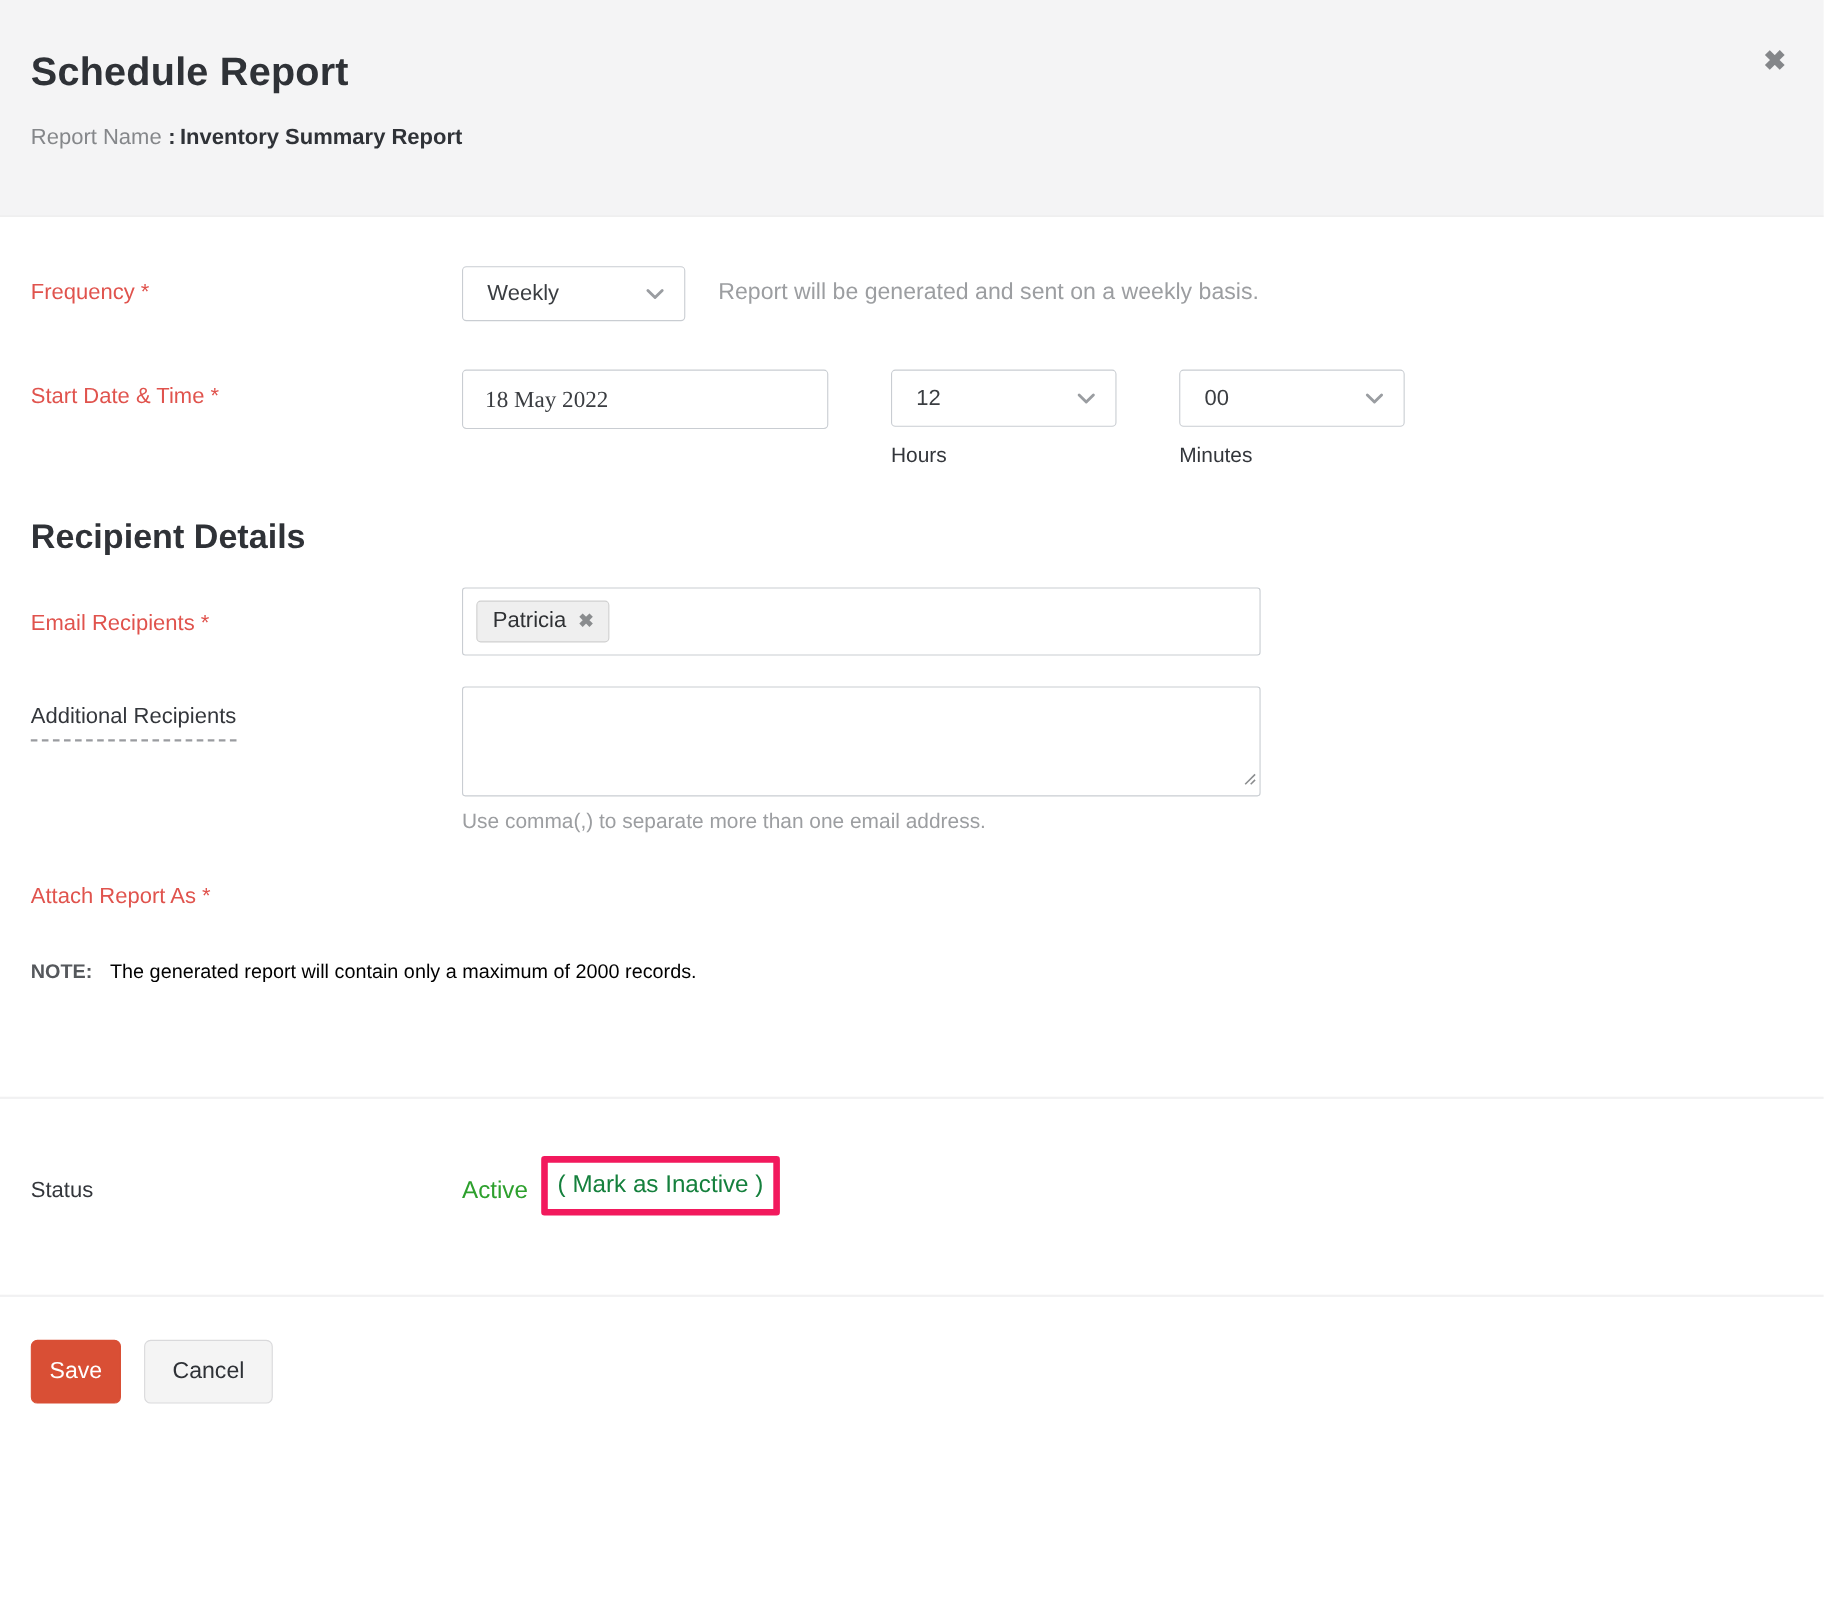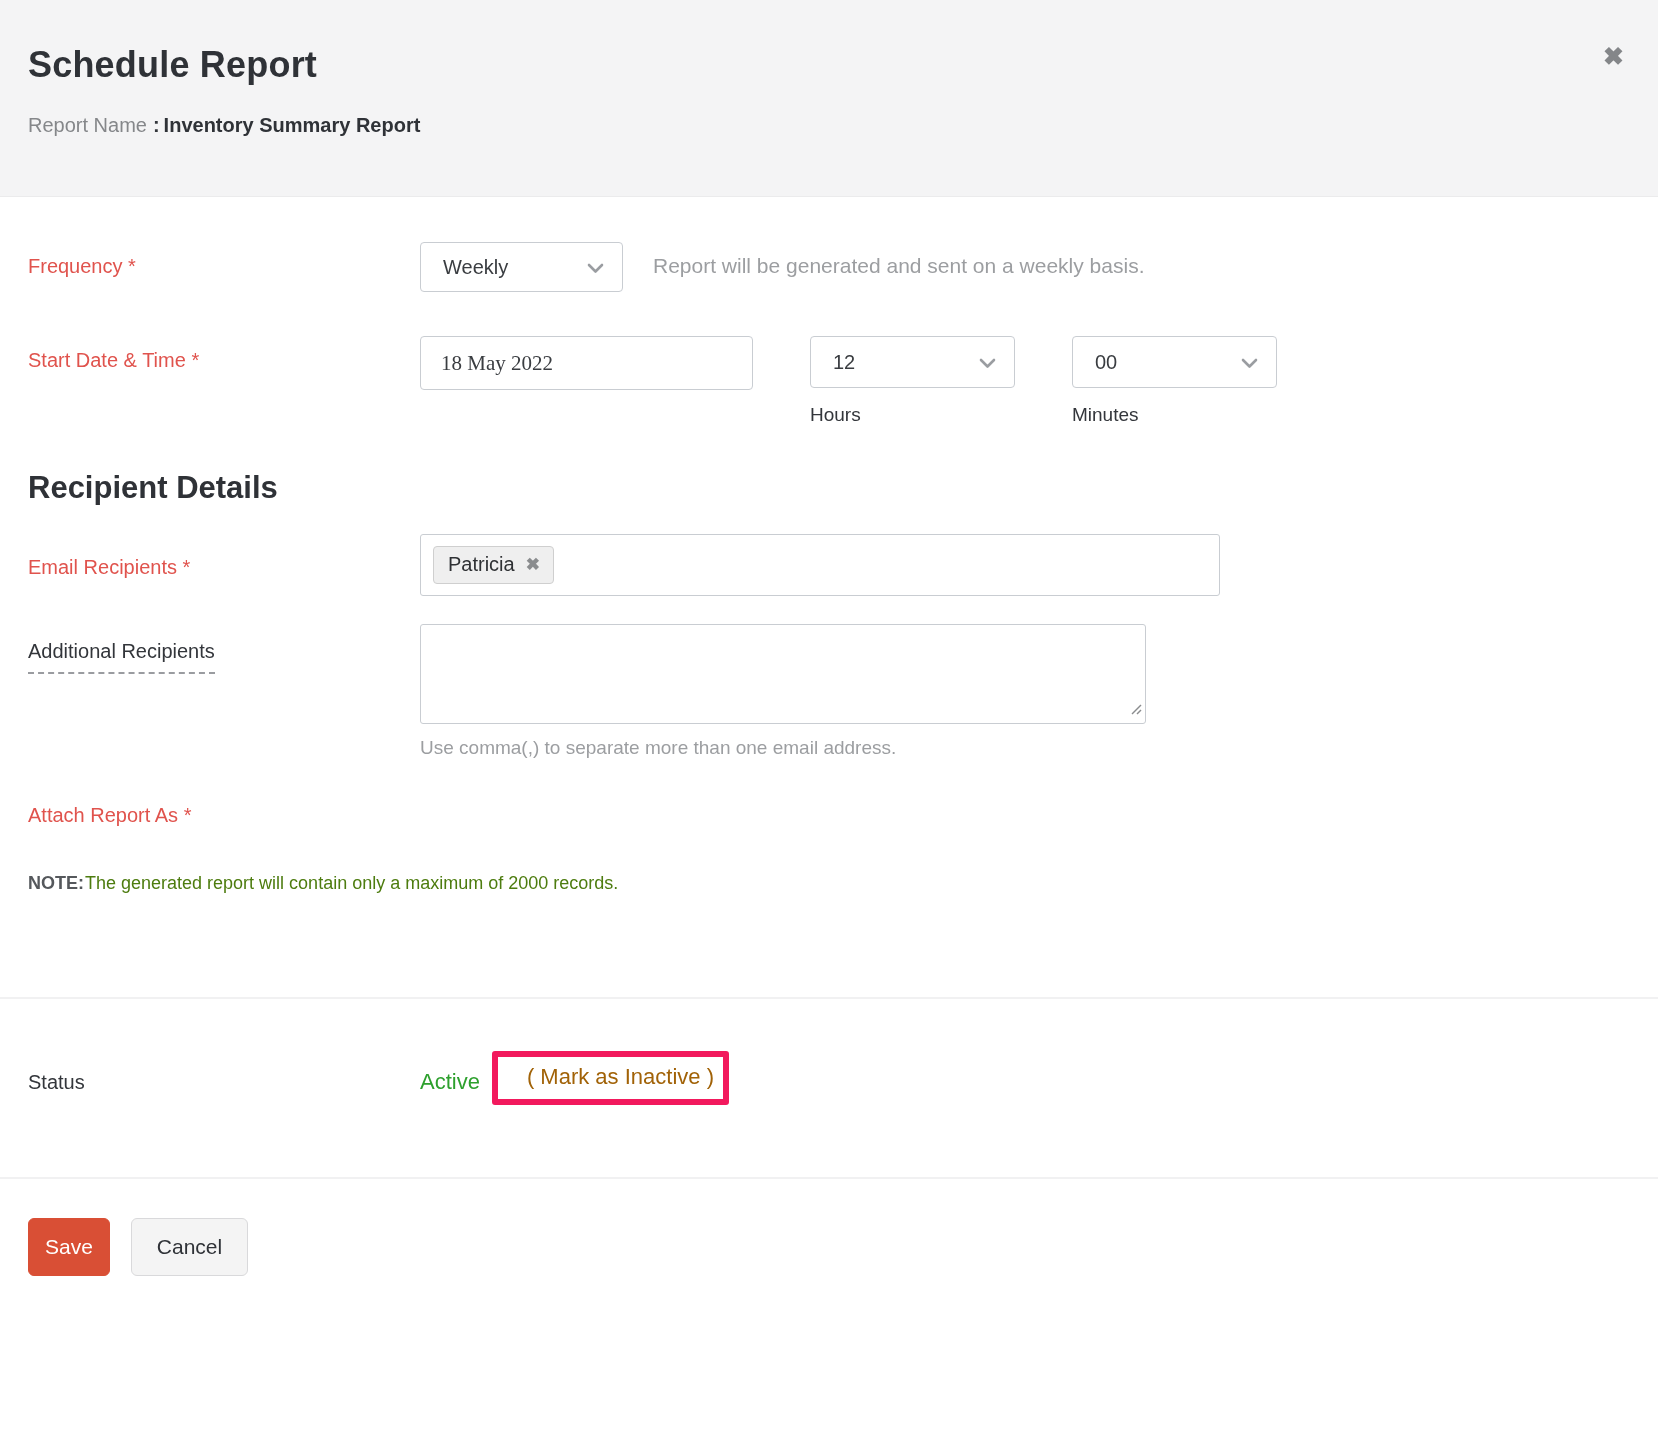--- a/index.html
+++ b/index.html
@@ -89,21 +89,21 @@
 
   .section-heading {
     margin-top: 44px;
     font-size: 31px;
     font-weight: bold;
     color: #2f3237;
   }
 
   
   .email-input-box {
-    width: 800px;
+    width: 726px;
     min-height: 62px;
     border: 1px solid #c9cdd2;
     border-radius: 3px;
     display: flex;
     align-items: center;
     padding: 9px 10px;
     cursor: text;
   }
   .recipient-tag {
     display: inline-flex;
@@ -171,44 +171,43 @@
     margin: -5.5px 0 0 -5.5px;
     border-radius: 50%;
     background: #1b7ce6;
   }
   .radio-label { font-size: 21px; color: #2f3237; margin-left: 10px; max-width: 385px; line-height: 1.95; margin-top: -7px; }
   .radio-option.selected .radio-label { font-weight: bold; }
 
   
   .note-line { margin-top: 46px; font-size: 18px; }
   .note-label { font-weight: bold; color: #55585c; }
-  .note-text { color: #4d7c0f; margin-left: 1px; }
+  .note-text { color: #000000; margin-left: 16px; }
 
   
   .divider { width: 1658px; height: 2px; background: #f1f1f2; }
   .divider-1 { margin-top: 103px; }
   .divider-2 { margin-top: 72px; }
 
   
   .status-label { padding-top: 20px; font-size: 20px; color: #33363b; }
   .status-value-wrap { display: flex; align-items: center; }
   .status-active { font-size: 22px; color: #2da02d; padding-top: 8px; }
   .highlight-box {
     margin-left: 12px;
     border: 6px solid #f2195d;
     border-radius: 3px;
     padding: 7px 9px 9px 9px;
     background: #ffffff;
   }
   .mark-inactive-link {
     font-size: 22px;
-    color: #a16207;
+    color: #15803d;
     cursor: pointer;
     text-decoration: none;
-    margin-left: 20px;
   }
 
   
   .modal-footer { padding: 39px 28px 0 28px; display: flex; align-items: center; }
   .btn {
     height: 58px;
     border-radius: 6px;
     font-family: "Liberation Sans", sans-serif;
     font-size: 21px;
     cursor: pointer;

